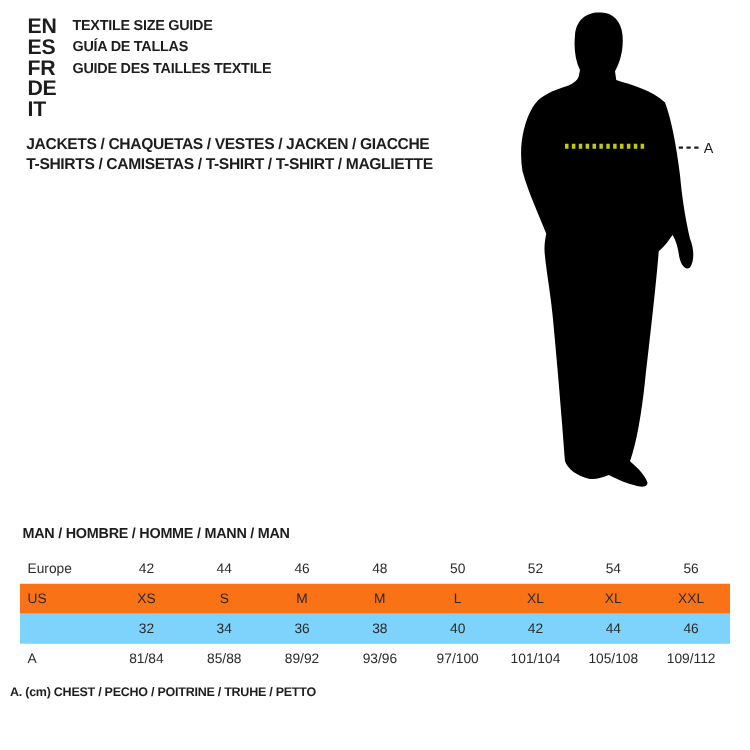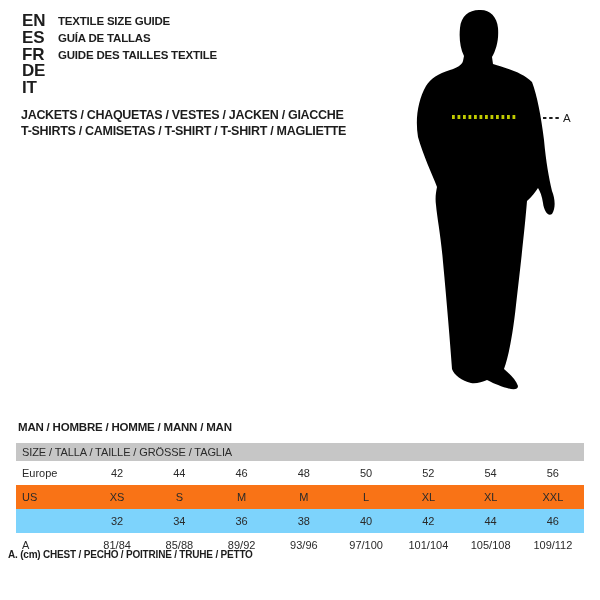--- a/index.html
+++ b/index.html
@@ -92,21 +92,20 @@
              C 55,48 54,38 55,28
              C 56,16 64,10 74,10 Z" fill="#000000"></path>
     <line x1="47" y1="117" x2="113" y2="117" stroke-width="4" stroke-dasharray="2.8 2.7" stroke="#c2cc00"></line>
     <line x1="138" y1="118" x2="155" y2="118" stroke-width="1.8" stroke-dasharray="3.4 2.8" stroke="#1d1d1d"></line>
     <text class="measure-a" x="158" y="122" fill="#1d1d1d">A</text>
   </svg>
 
   <div class="section-title">MAN / HOMBRE / HOMME / MANN / MAN</div>
 
   <div class="size-table">
-    <div class="t-header">SIZE / TALLA / TAILLE / GRÖSSE / TAGLIA</div>
 
     <div class="t-row">
       <span class="t-label">Europe</span>
       <span class="t-cell">42</span>
       <span class="t-cell">44</span>
       <span class="t-cell">46</span>
       <span class="t-cell">48</span>
       <span class="t-cell">50</span>
       <span class="t-cell">52</span>
       <span class="t-cell">54</span>

